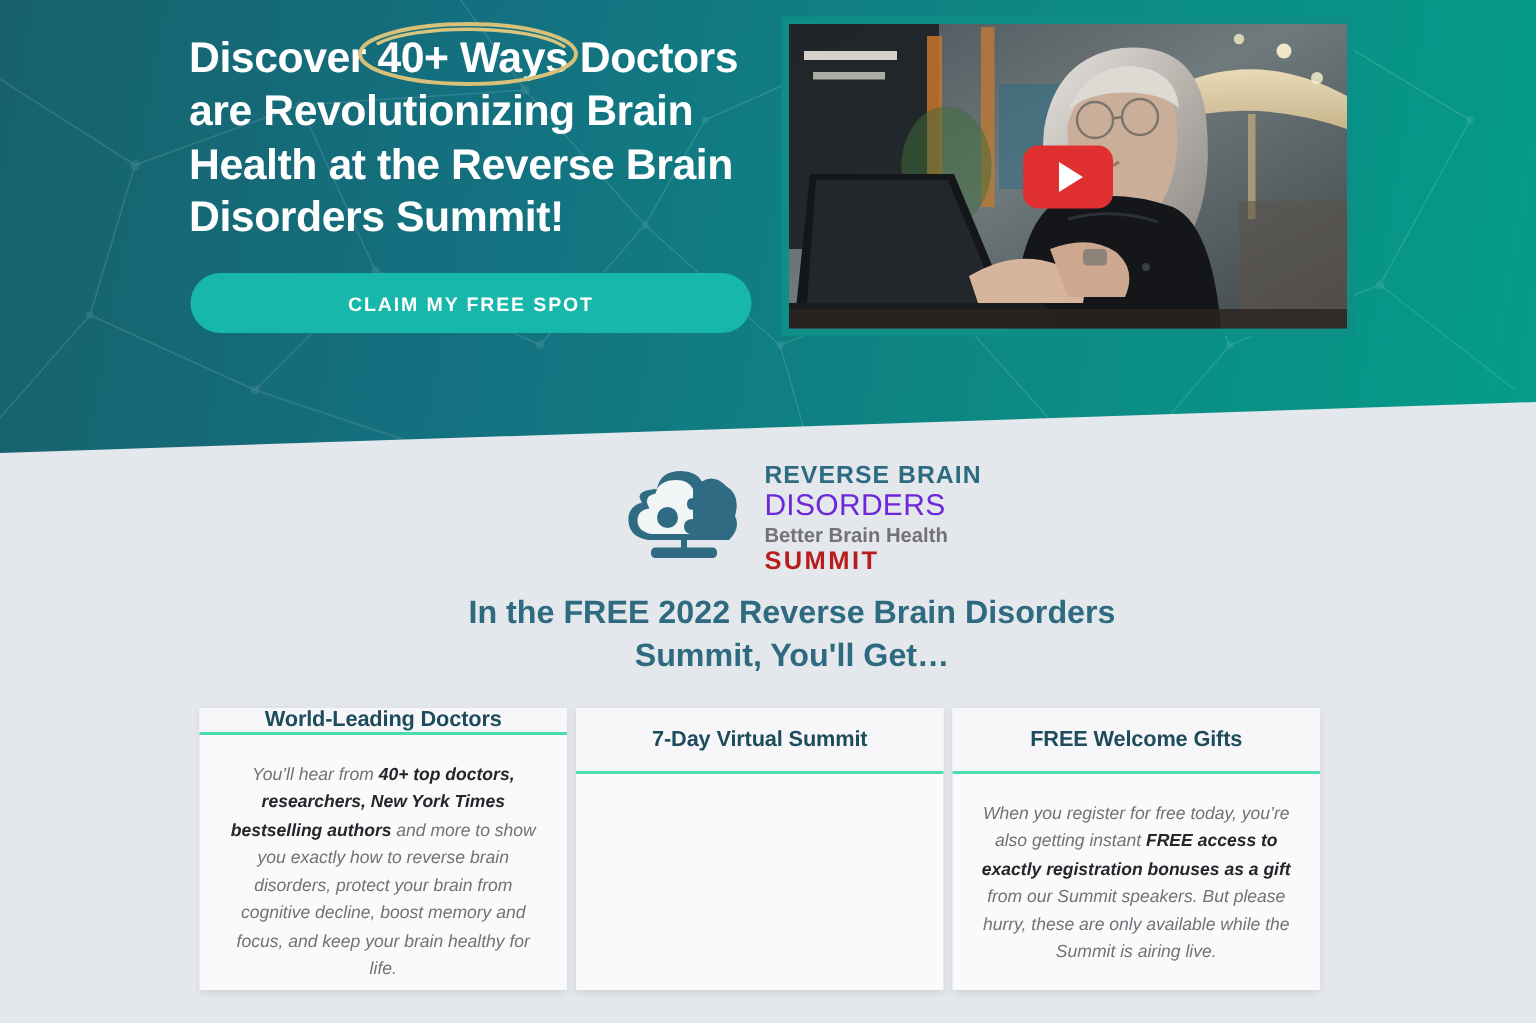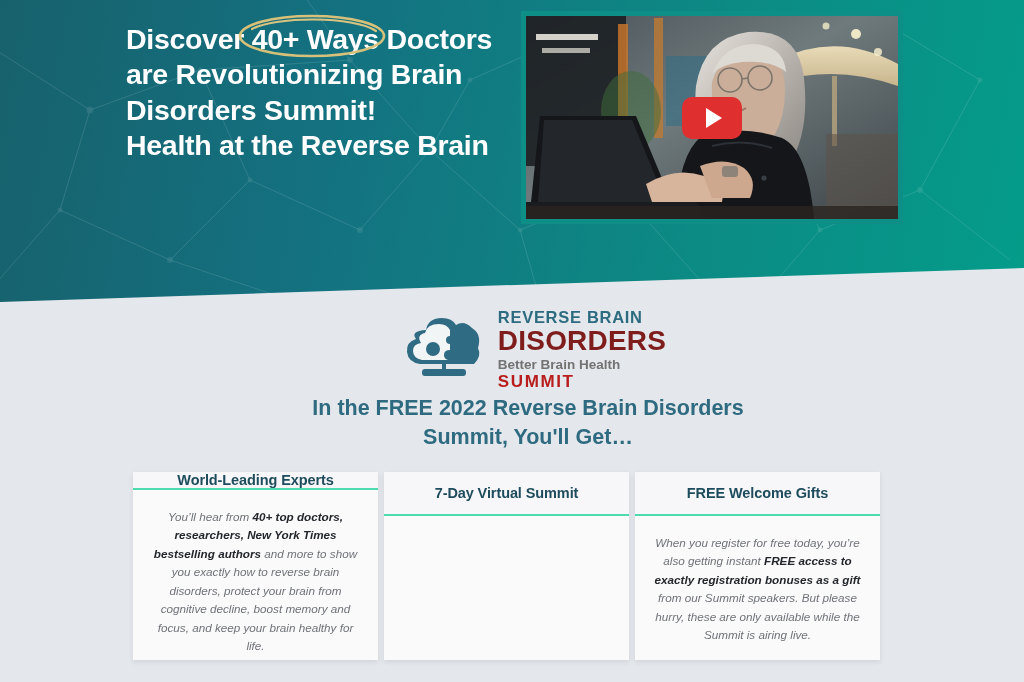--- a/index.html
+++ b/index.html
@@ -65,21 +65,21 @@
   }
 
   
   .logo-row {
     position: absolute; left: 0; right: 0; top: 307px;
     display: flex; align-items: center; justify-content: center; gap: 12px; margin-left: 44px;
   }
   .logo-mark { width: 84px; height: 74px; flex: none; }
   .logo-text { line-height: 1; padding-top: 2px; }
   .lt1 { font-size: 16.5px; font-weight: bold; color: #2d6b80; letter-spacing: .7px; }
-  .lt2 { font-size: 28px; font-weight: bold; color: #7f1d1d; letter-spacing: .2px; margin-top: 1px; }
+  .lt2 { font-size: 20px; font-weight: normal; color: #6d28d9; letter-spacing: .2px; margin-top: 1px; }
   .lt3 { font-size: 13.5px; font-weight: bold; color: #737373; margin-top: 3px; }
   .lt4 { font-size: 17px; font-weight: bold; color: #b91c1c; letter-spacing: 1.6px; margin-top: 2px; }
 
   
   .sec-head {
     position: absolute; left: 0; right: 0; top: 394px;
     text-align: center; color: #2e6b80;
     font-size: 21.5px; font-weight: bold; line-height: 1.33;
   }
   .sec-head span { display: block; padding-left: 32px; }
@@ -146,24 +146,25 @@
 
     <div class="hero-inner">
       <h1 class="headline">
         <span class="ln">
           <span>Discover </span><span class="hl-circle-wrap"><span>40+ Ways</span><svg class="hl-circle" viewBox="0 0 152 46">
                 <ellipse cx="76" cy="23" rx="72" ry="20" fill="none" stroke="#d6c07a" stroke-width="2.6"></ellipse>
                 <path d="M16 16 C40 3, 118 3, 140 18" fill="none" stroke="#d8c37f" stroke-width="2.2" stroke-linecap="round"></path>
               </svg></span><span> Doctors</span>
         </span>
         <span class="ln">are Revolutionizing Brain</span>
+        <span class="ln">Health at the Reverse Brain</span>
         <span class="ln">Disorders Summit!</span>
-        <span class="ln">Health at the Reverse Brain</span>
       </h1>
 
+      <button class="cta-btn">CLAIM MY FREE SPOT</button>
 
       <div class="video-frame">
         <div class="video-thumb">
           <svg class="vt-layer" viewBox="0 0 372 203" preserveAspectRatio="none">
             <defs>
               <linearGradient id="bg" x1="0" y1="0" x2="1" y2="1">
                 <stop offset="0" stop-color="#4a5258"></stop>
                   <stop offset=".45" stop-color="#6f7a7c"></stop>
                 <stop offset="1" stop-color="#3d4449"></stop>
               </linearGradient>
@@ -238,21 +239,21 @@
   </div>
 
   <h2 class="sec-head">
     <span>In the FREE 2022 Reverse Brain Disorders</span>
     <span>Summit, You'll Get…</span>
   </h2>
 
   <div class="cards">
     <div class="card">
       <div class="card-head">
-        <div class="card-head-t">World-Leading Experts</div>
+        <div class="card-head-t">World-Leading Doctors</div>
       </div>
       <div class="card-body">You’ll hear from <b>40+ top doctors, researchers, New York Times bestselling authors</b> and more to show you exactly how to reverse brain disorders, protect your brain from cognitive decline, boost memory and focus, and keep your brain healthy for life.</div>
     </div>
     <div class="card">
       <div class="card-head">
         <div class="card-head-t">7-Day Virtual Summit</div>
       </div>
     </div>
     <div class="card">
       <div class="card-head">

